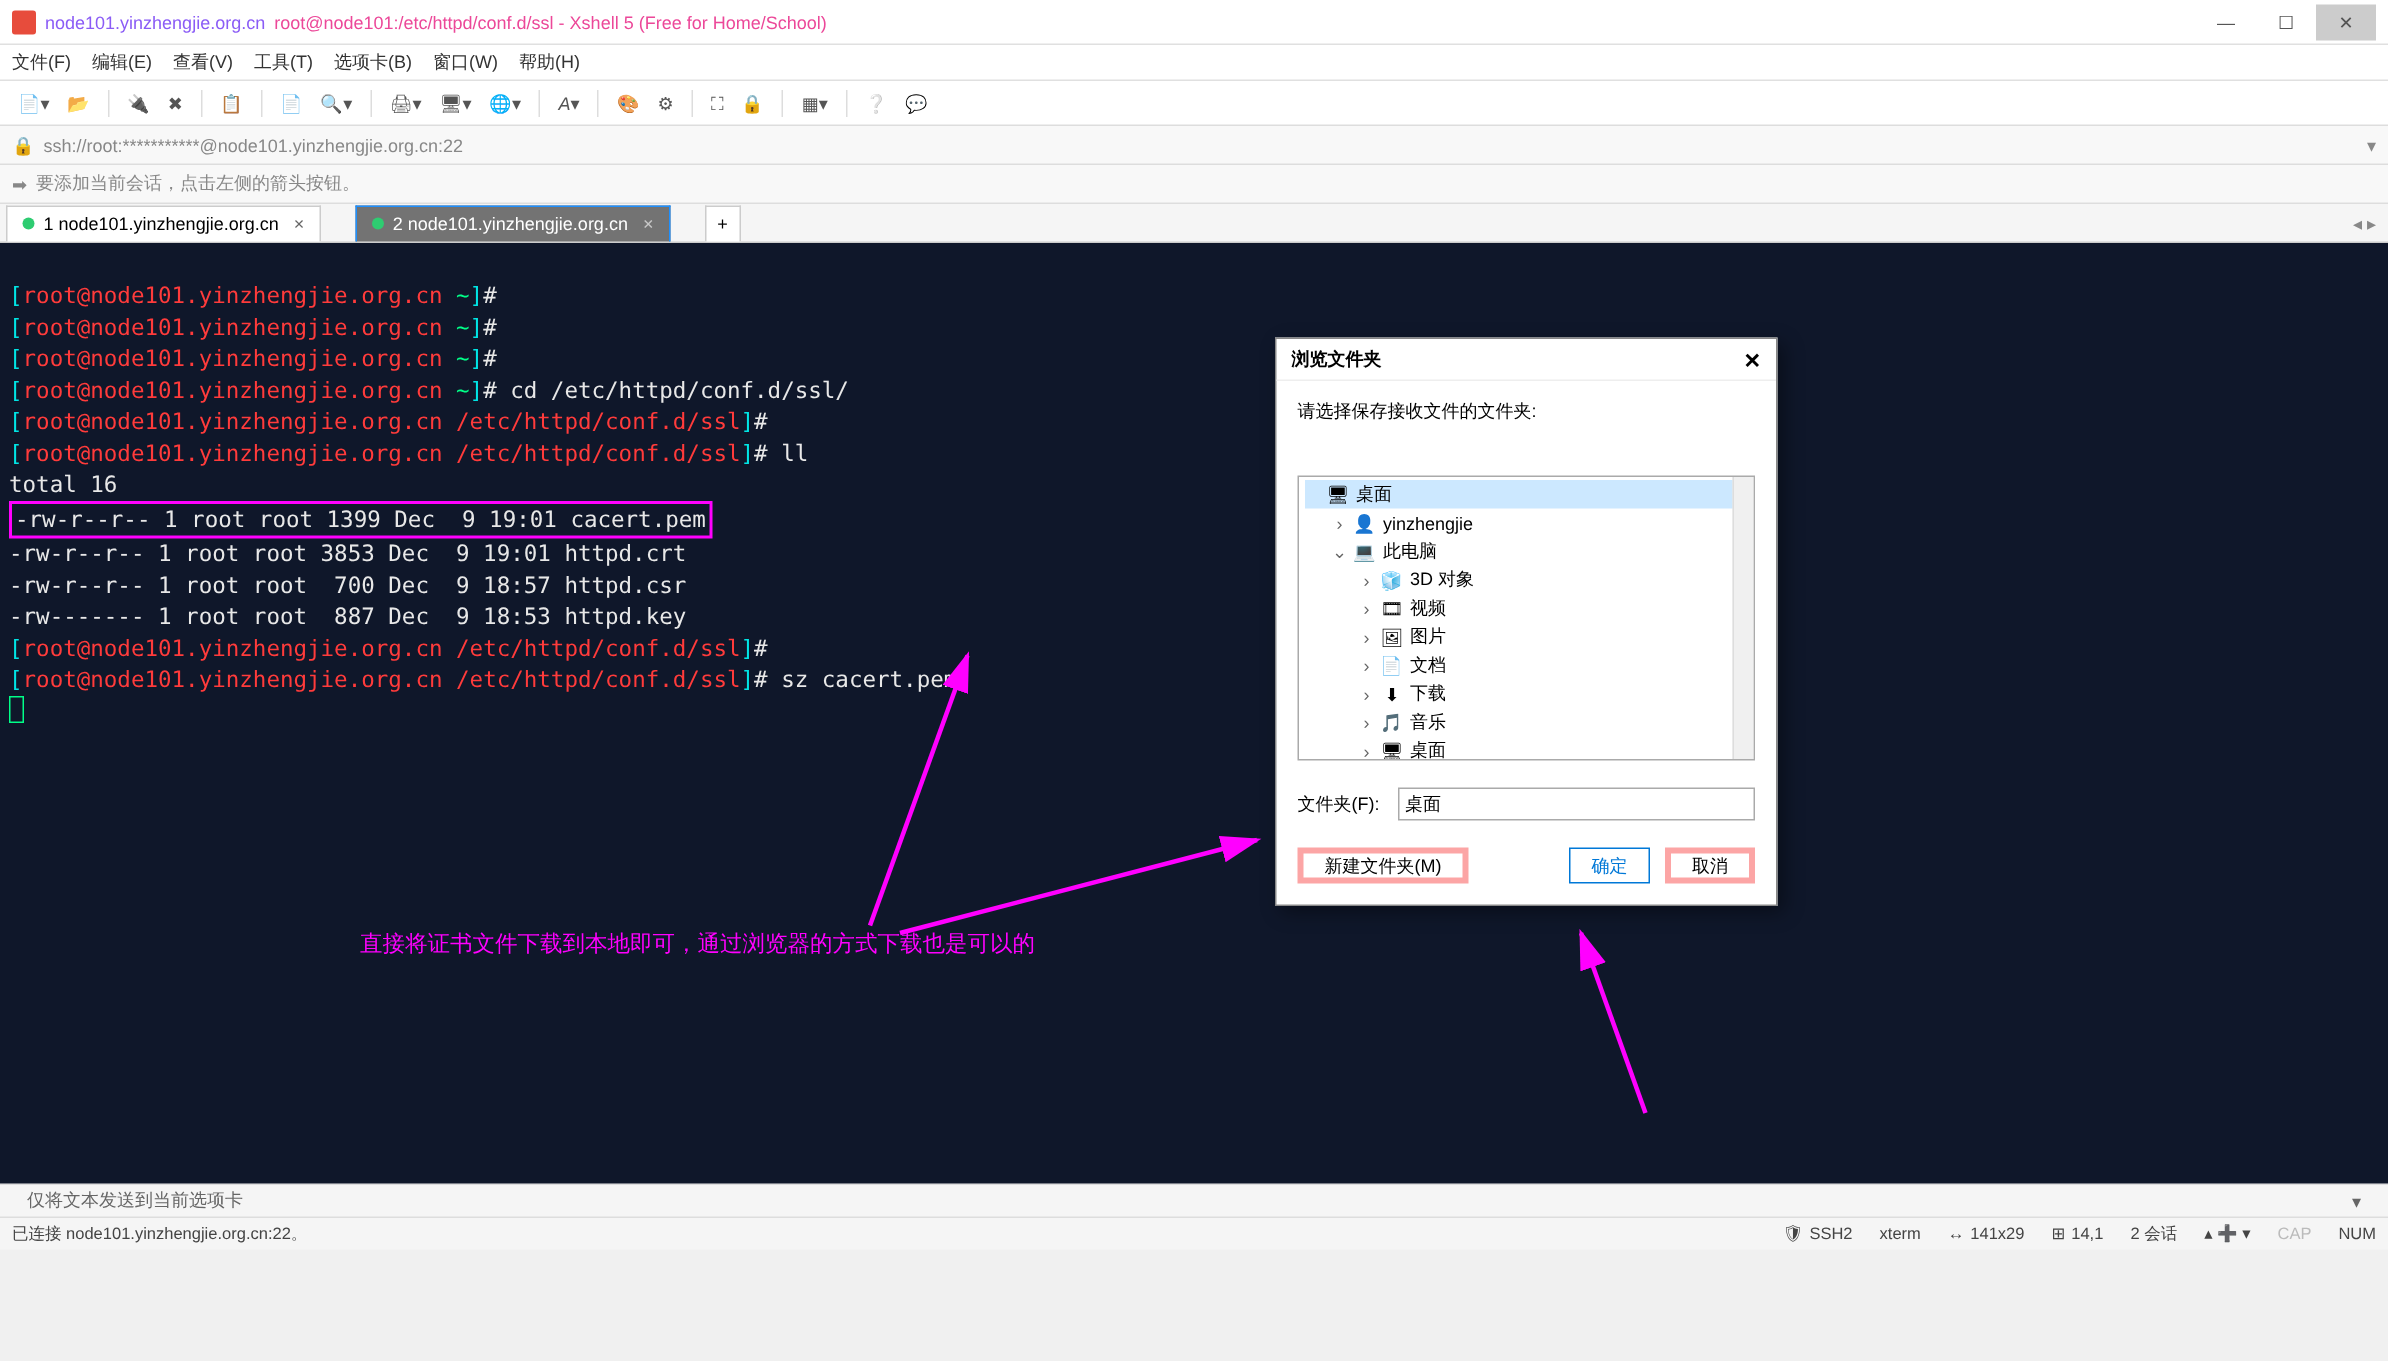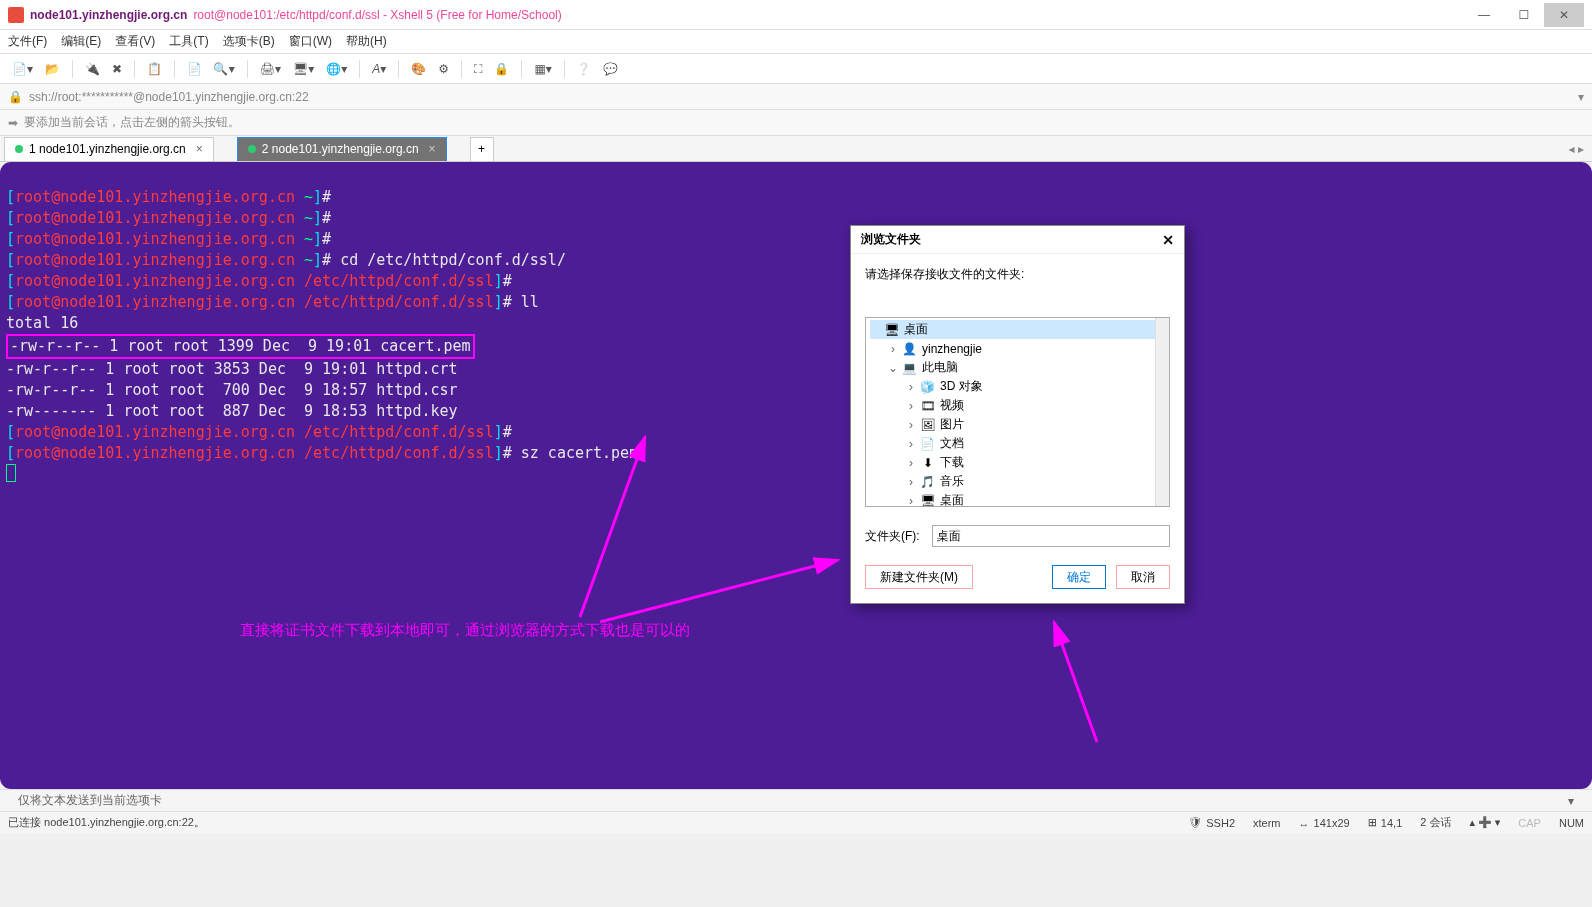--- a/index.html
+++ b/index.html
@@ -1,38 +1,38 @@
 <!DOCTYPE html>
 <html><head>
 <meta charset="utf-8">
 <style>
 * { box-sizing: border-box; margin: 0; padding: 0; }
 body { font-family: "Microsoft YaHei", "Segoe UI", sans-serif; font-size: 12px; background: #f0f0f0; width: 1592px; height: 907px; overflow: hidden; position: relative; }
 .titlebar { height: 30px; background: #fff; display: flex; align-items: center; padding: 0 8px; border-bottom: 1px solid #e0e0e0; }
 .titlebar .app-icon { width: 16px; height: 16px; background: #e74c3c; border-radius: 2px; margin-right: 6px; }
-.titlebar .title-host { font-weight: bold; color: #701a75; }
+.titlebar .title-host { font-weight: normal; color: #8b5cf6; }
 .titlebar .title-rest { color: #ec4899; margin-left: 6px; }
 .titlebar .win-controls { margin-left: auto; display: flex; }
 .titlebar .win-btn { width: 40px; height: 24px; display: flex; align-items: center; justify-content: center; color: #555; }
 .titlebar .win-btn.close { background: #ccc; }
 .menubar { height: 24px; background: #fff; display: flex; align-items: center; padding: 0 8px; gap: 14px; color: #333; border-bottom: 1px solid #e0e0e0; }
 .toolbar { height: 30px; background: #fff; display: flex; align-items: center; padding: 0 8px; gap: 4px; border-bottom: 1px solid #ddd; }
 .tb-btn { padding: 2px 4px; color: #555; display: inline-flex; align-items: center; }
 .tb-sep { width: 1px; height: 18px; background: #ddd; margin: 0 4px; }
 .addrbar { height: 26px; background: #f8f8f8; display: flex; align-items: center; padding: 0 8px; color: #888; border-bottom: 1px solid #ddd; }
 .addrbar .lock { margin-right: 6px; }
 .hintbar { height: 26px; background: #f8f8f8; display: flex; align-items: center; padding: 0 8px; color: #888; border-bottom: 1px solid #ddd; }
 .tabbar { height: 26px; background: #f5f5f5; display: flex; align-items: center; padding-left: 4px; border-bottom: 1px solid #ccc; position: relative; gap: 21px; }
 .tab { height: 24px; padding: 0 10px; display: flex; align-items: center; gap: 6px; border: 1px solid #ccc; border-bottom: none; background: #fff; margin-right: 2px; font-size: 12px; }
 .tab.active { background: #737373; color: #fff; border-color: #1e90ff; }
 .tab .dot { width: 8px; height: 8px; border-radius: 50%; background: #2ecc71; }
 .tab .x { margin-left: 4px; opacity: .6; }
 .tab.add { width: 24px; justify-content: center; padding: 0; }
 .tabbar .nav-arrows { margin-left: auto; padding-right: 8px; color: #888; }
-.terminal { background: #4c1d95; color: #ccc; font-family: Consolas, monospace; font-size: 15px; line-height: 21px; padding: 4px 6px; height: 627px; white-space: pre; position: relative; border-radius: 11px; }
+.terminal { background: #0f172a; color: #ccc; font-family: Consolas, monospace; font-size: 15px; line-height: 21px; padding: 4px 6px; height: 627px; white-space: pre; position: relative; }
 .green { color: #00ff88; }
 .red { color: #ff3b3b; }
 .cyan { color: #00e5e5; }
 .white { color: #e8e8e8; }
 .magenta-box { border: 2px solid #ff00ff; display: inline-block; padding: 0 2px; }
 .cursor { display: inline-block; width: 10px; height: 18px; border: 1px solid #00ff88; }
 .annotation { color: #ff00ff; position: absolute; font-family: "Microsoft YaHei"; font-size: 15px; }
 .dialog { position: absolute; top: 225px; left: 850px; width: 335px; background: #fff; border: 1px solid #888; box-shadow: 4px 4px 12px rgba(0,0,0,.4); font-size: 12px; }
 .dlg-title { height: 28px; display: flex; align-items: center; padding: 0 10px; border-bottom: 1px solid #eee; font-weight: bold; }
 .dlg-title .close { margin-left: auto; font-size: 14px; }
@@ -41,21 +41,21 @@
 .tree-box { border: 1px solid #aaa; height: 190px; overflow: hidden; background: #fff; position: relative; }
 .tree { padding: 2px 4px; }
 .tree-row { display: flex; align-items: center; height: 19px; gap: 4px; }
 .tree-row.sel { background: #cce8ff; }
 .tree-row .exp { width: 10px; text-align: center; color: #666; }
 .tree-row .ico { width: 16px; text-align: center; }
 .scroll-gutter { position: absolute; right: 0; top: 0; width: 14px; height: 100%; background: #f0f0f0; border-left: 1px solid #ddd; }
 .folder-row { display: flex; align-items: center; margin-top: 18px; gap: 12px; }
 .folder-row input { flex: 1; height: 22px; border: 1px solid #aaa; padding: 0 4px; font-size: 12px; }
 .dlg-buttons { display: flex; gap: 10px; padding: 8px 14px 14px; justify-content: flex-start; }
-.dlg-buttons button { height: 24px; padding: 0 14px; border: 1px solid #fca5a5; background: #fff; font-size: 12px; }
+.dlg-buttons button { height: 24px; padding: 0 14px; border: 4px solid #fca5a5; background: #fff; font-size: 12px; }
 .dlg-buttons button.primary { border: 1px solid #0078d7; color: #0078d7; }
 .bottombar { height: 22px; background: #f5f5f5; display: flex; align-items: center; padding: 0 18px; color: #666; border-top: 1px solid #ddd; }
 .bottombar .dd { margin-left: auto; }
 .statusbar { height: 22px; background: #f5f5f5; display: flex; align-items: center; padding: 0 8px; color: #444; border-top: 1px solid #ddd; gap: 18px; font-size: 11px; }
 .statusbar .right { margin-left: auto; display: flex; gap: 18px; align-items: center; }
 .stat-item { display: inline-flex; align-items: center; gap: 4px; }
 svg.arrow-svg { position: absolute; overflow: visible; }
 </style>
 </head>
 <body>

